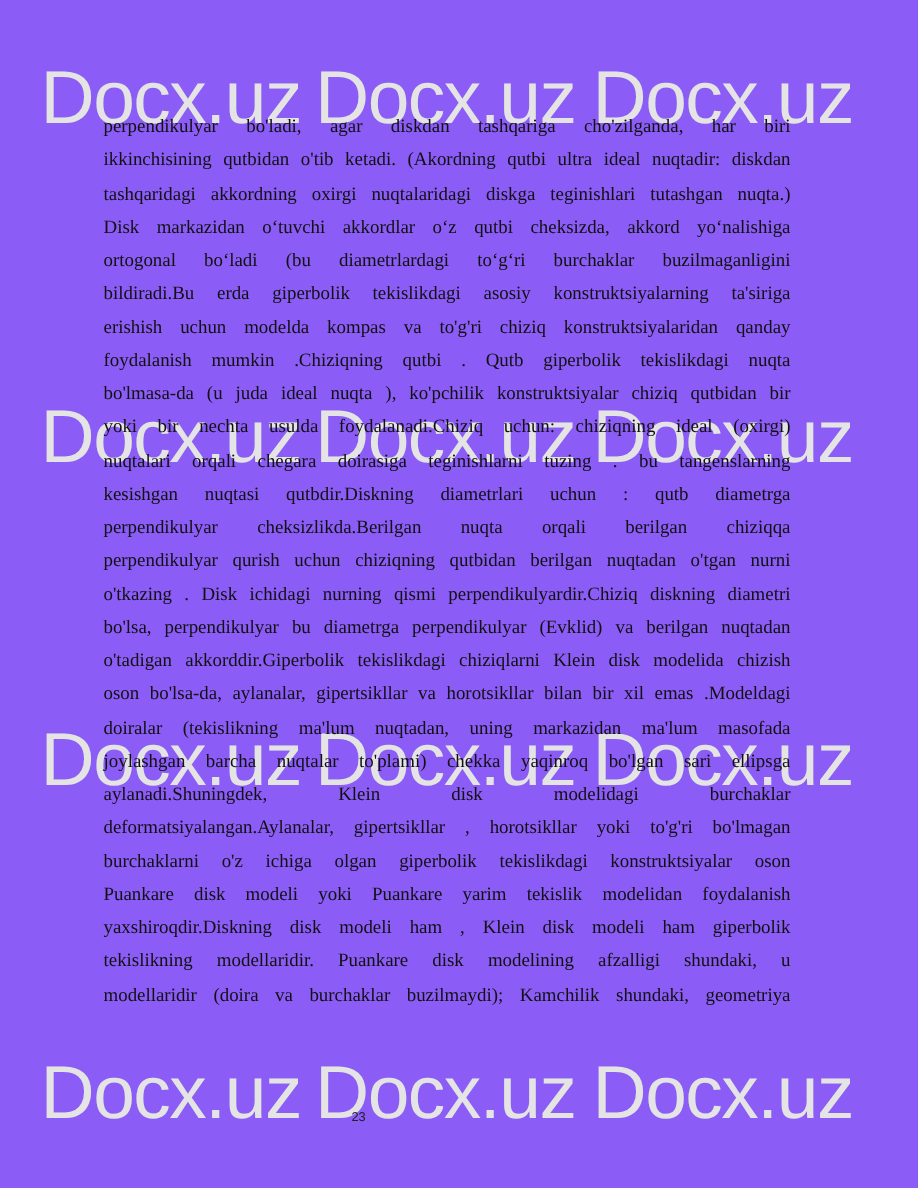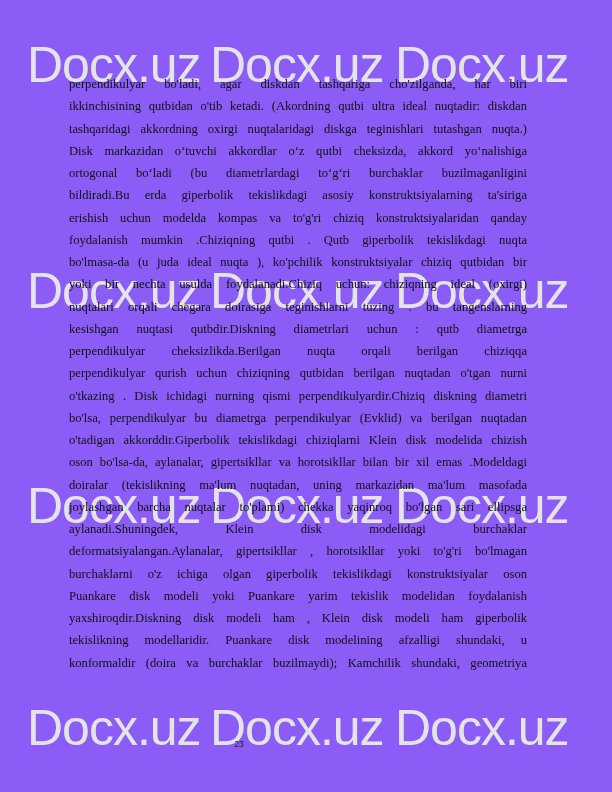--- a/index.html
+++ b/index.html
@@ -113,17 +113,17 @@
     <span class="line">o'tadigan akkorddir.Giperbolik tekislikdagi chiziqlarni Klein disk modelida chizish</span>
     <span class="line">oson bo'lsa-da, aylanalar, gipertsikllar va horotsikllar bilan bir xil emas .Modeldagi</span>
     <span class="line">doiralar (tekislikning ma'lum nuqtadan, uning markazidan ma'lum masofada</span>
     <span class="line">joylashgan barcha nuqtalar to'plami) chekka yaqinroq bo'lgan sari ellipsga</span>
     <span class="line">aylanadi.Shuningdek, Klein disk modelidagi burchaklar</span>
     <span class="line">deformatsiyalangan.Aylanalar, gipertsikllar , horotsikllar yoki to'g'ri bo'lmagan</span>
     <span class="line">burchaklarni o'z ichiga olgan giperbolik tekislikdagi konstruktsiyalar oson</span>
     <span class="line">Puankare disk modeli yoki Puankare yarim tekislik modelidan foydalanish</span>
     <span class="line">yaxshiroqdir.Diskning disk modeli ham , Klein disk modeli ham giperbolik</span>
     <span class="line">tekislikning modellaridir. Puankare disk modelining afzalligi shundaki, u</span>
-    <span class="line last">konformaldir (doira va burchaklar buzilmaydi); Kamchilik shundaki, geometriya</span>
+    <span class="line last">modellaridir (doira va burchaklar buzilmaydi); Kamchilik shundaki, geometriya</span>
   </div>
 
   <div class="page-number">23</div>
 </div>
 
 </body></html>

